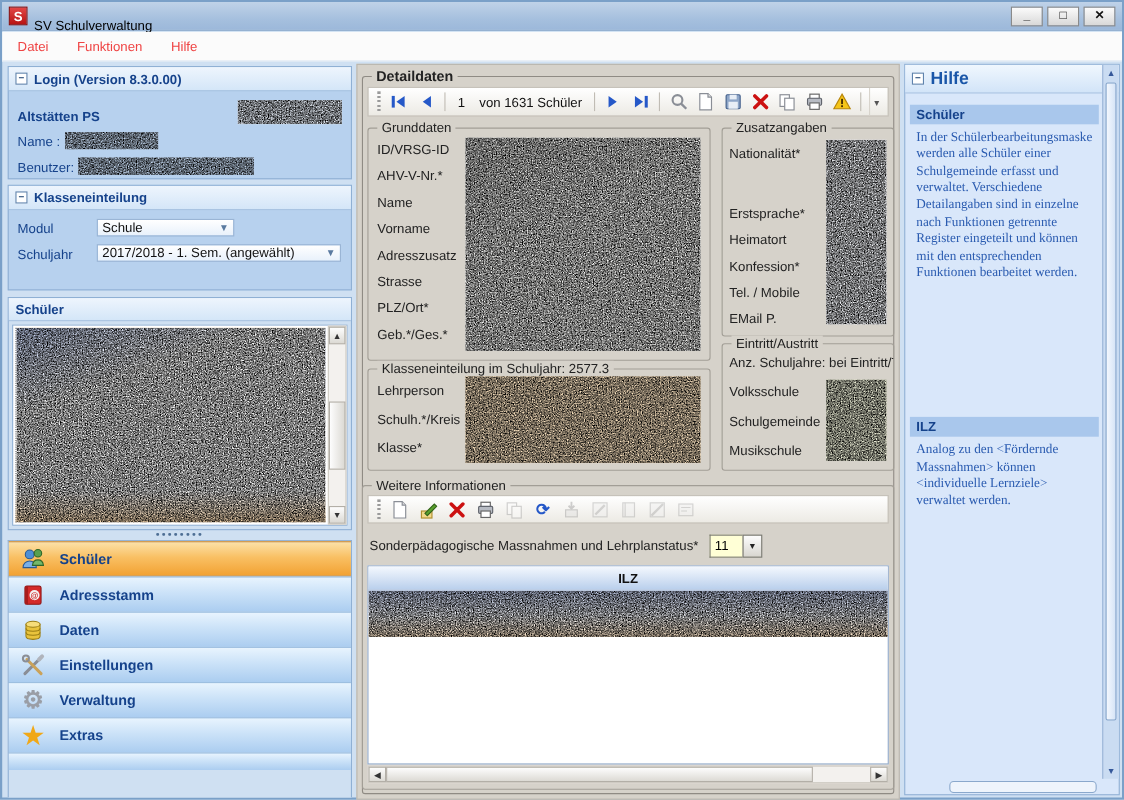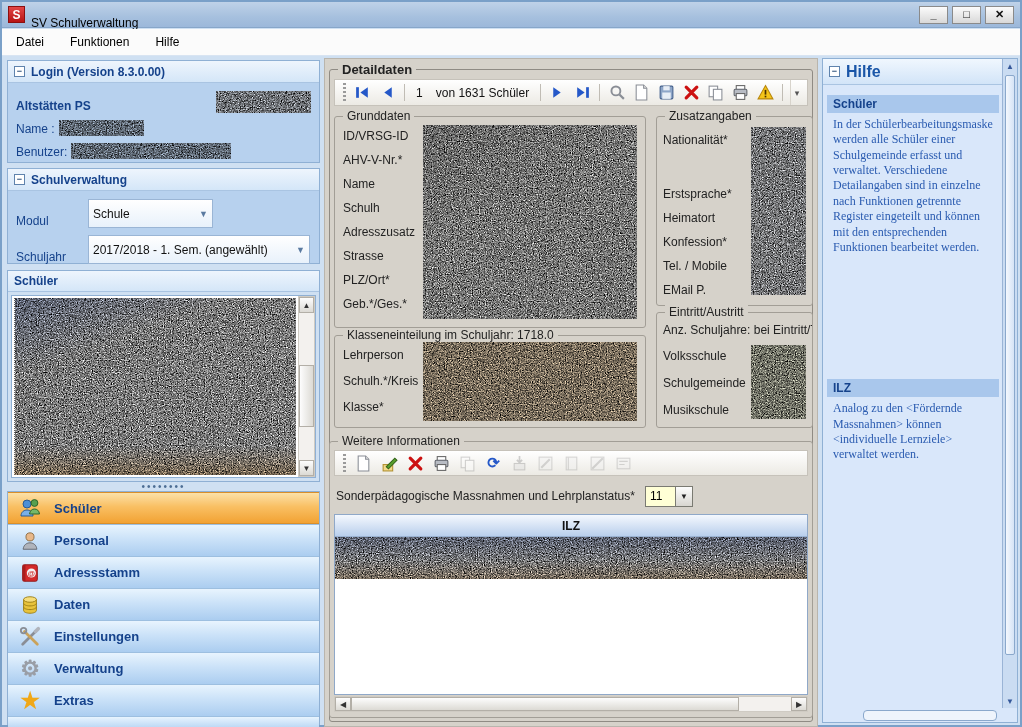--- a/index.html
+++ b/index.html
@@ -17,36 +17,36 @@
     display:flex; align-items:center; justify-content:center; margin-right:6px; }
   .title-text { color:#000; font-size:12px;margin-top:16px; }
   .win-btns { margin-left:auto; display:flex; gap:4px; }
   .win-btn { width:29px; height:18px; background:linear-gradient(#fbfbfb,#d8d8d8);
     border:1px solid #8a8a8a; display:flex; align-items:center; justify-content:center;
     font-size:11px; font-weight:bold; color:#111; line-height:1; }
 
   
   .menubar { position:absolute; left:0; top:27px; right:0; height:27px; background:#fbfbfb;
     border-bottom:1px solid #d8e4f2; display:flex; align-items:center; gap:26px; padding:0 14px; }
-  .menu-item { color:#000000; font-size:12px; cursor:default; }
+  .menu-item { color:#ef4444; font-size:12px; cursor:default; }
 
   
   .panel { position:absolute; border:1px solid #8fb0d4; background:#b7d1ee; }
   .panel-header { height:22px; background:linear-gradient(#eef5fd,#d4e6f8);
     border-bottom:1px solid #a9c4e2; display:flex; align-items:center; padding:0 6px;
     color:#15428b; font-weight:bold; font-size:12px; gap:6px; }
   .collapse-box { width:11px; height:11px; border:1px solid #5f83ad; background:#fff;
     font-size:9px; line-height:9px; text-align:center; color:#2a4d79; flex:0 0 auto; }
 
   .fieldrow { display:flex; align-items:flex-end; margin:7px 8px; }
   .blue-label { color:#15428b; font-size:12px; }
   .bold-blue { color:#15428b; font-weight:bold; font-size:12px; }
 
   .combo { background:linear-gradient(#ffffff,#e8f1fb); border:1px solid #9ab5d5;
-    height:29px; display:flex; align-items:center; padding:0 4px; font-size:12px; color:#111;
+    height:16px; display:flex; align-items:center; padding:0 4px; font-size:12px; color:#111;
     position:relative; }
   .combo .arrow { margin-left:auto; color:#5a7aa0; font-size:9px; padding-left:6px; }
 
   
   .redact { position:relative; overflow:hidden; }
   .redact svg { position:absolute; inset:0; width:100%; height:100%; }
 
   
   .nav-item { height:32px; border-top:1px solid #9dbfe0;
     background:linear-gradient(#e8f4fe,#cbe2f8 45%,#abcdf0);
@@ -155,21 +155,21 @@
           <svg>
             <rect width="100%" height="100%" filter="url(#fNoise)"></rect>
           </svg>
         </span>
     </div>
   </div>
 
   <div class="panel" style="left:5px; top:166px; width:313px; height:96px;">
     <div class="panel-header">
       <div class="collapse-box">−</div>
-      <span>Schulverwaltung</span>
+      <span>Klasseneinteilung</span>
     </div>
     <div class="fieldrow" style="margin-top:8px;">
       <span class="blue-label" style="width:72px;">Modul</span>
       <div class="combo" style="width:125px;">
         <span>Schule</span>
         <span class="arrow">▼</span>
       </div>
     </div>
     <div class="fieldrow">
       <span class="blue-label" style="width:72px;">Schuljahr</span>
@@ -215,29 +215,20 @@
           <path d="M3 20c0-4 3-6 6-6s6 2 6 6z" fill="#7ab0e8" stroke="#2b5a93"></path>
           <circle cx="16.5" cy="7" r="3.4" fill="#57a04f" stroke="#2f6629"></circle>
           <path d="M11.5 18c.4-3.4 2.6-5 5-5 2.6 0 4.6 1.7 5 5z" fill="#74b86a" stroke="#2f6629"></path>
         </svg>
         </span>
       <span>Schüler</span>
     </div>
     <div class="nav-item">
       <span class="nav-ico">
         <svg viewBox="0 0 24 24" width="22" height="22">
-          <circle cx="12" cy="7.5" r="4.4" fill="#e8b88a" stroke="#8a6a42"></circle>
-          <path d="M4.5 21c.6-5 4-7 7.5-7s6.9 2 7.5 7z" fill="#b0b4bc" stroke="#61656d"></path>
-        </svg>
-        </span>
-      <span>Personal</span>
-    </div>
-    <div class="nav-item">
-      <span class="nav-ico">
-        <svg viewBox="0 0 24 24" width="22" height="22">
           <rect x="4" y="3" width="16" height="18" rx="2" fill="#d42a2a" stroke="#8c1414"></rect>
           <rect x="4" y="3" width="3" height="18" fill="#a81c1c"></rect>
           <circle cx="13.5" cy="12" r="5" fill="#f3f3f3"></circle>
           <text x="13.5" y="15" font-size="8" text-anchor="middle" fill="#c22">@</text>
         </svg>
         </span>
       <span>Adressstamm</span>
     </div>
     <div class="nav-item">
       <span class="nav-ico">
@@ -353,21 +344,21 @@
       <div class="overflow-btn">▾</div>
     </div>
 
     <div class="groupbox" style="left:9px; top:57px; width:312px; height:212px;">
 
       <span class="gb-label">Grunddaten</span>
       <div style="position:absolute; left:8px; top:12px; display:flex; flex-direction:column; gap:10px;">
         <span class="flabel">ID/VRSG-ID</span>
         <span class="flabel">AHV-V-Nr.*</span>
         <span class="flabel">Name</span>
-        <span class="flabel">Schulh</span>
+        <span class="flabel">Vorname</span>
         <span class="flabel">Adresszusatz</span>
         <span class="flabel">Strasse</span>
         <span class="flabel">PLZ/Ort*</span>
         <span class="flabel">Geb.*/Ges.*</span>
       </div>
       <div class="redact" style="position:absolute; left:88px; top:8px; right:8px; bottom:8px;
             background:linear-gradient(150deg, rgba(90,90,90,.18), rgba(255,255,255,0) 40%), #f6f6f4;">
         <svg>
             <rect width="100%" height="100%" filter="url(#fNoise)"></rect>
           </svg>
@@ -386,21 +377,21 @@
       </div>
       <div class="redact" style="position:absolute; right:6px; top:10px; width:55px; bottom:10px;
             background:#f4f6fa;">
         <svg>
             <rect width="100%" height="100%" filter="url(#fNoise)"></rect>
           </svg>
       </div>
     </div>
 
     <div class="groupbox" style="left:9px; top:276px; width:312px; height:93px;">
-      <span class="gb-label">Klasseneinteilung im Schuljahr: 1718.0</span>
+      <span class="gb-label">Klasseneinteilung im Schuljahr: 2577.3</span>
       <div style="position:absolute; left:8px; top:12px; display:flex; flex-direction:column; gap:12px;">
         <span class="flabel">Lehrperson</span>
         <span class="flabel">Schulh.*/Kreis</span>
         <span class="flabel">Klasse*</span>
       </div>
       <div class="redact" style="position:absolute; left:88px; top:6px; right:8px; bottom:6px;
             background:#fbe3c0;">
         <svg>
             <rect width="100%" height="100%" filter="url(#fNoise)"></rect>
           </svg>

